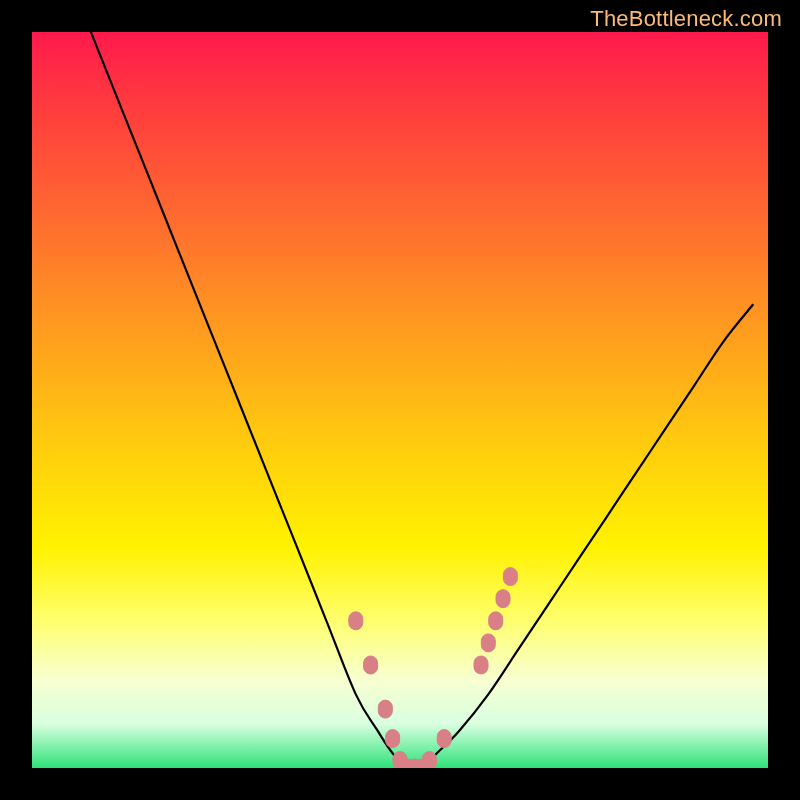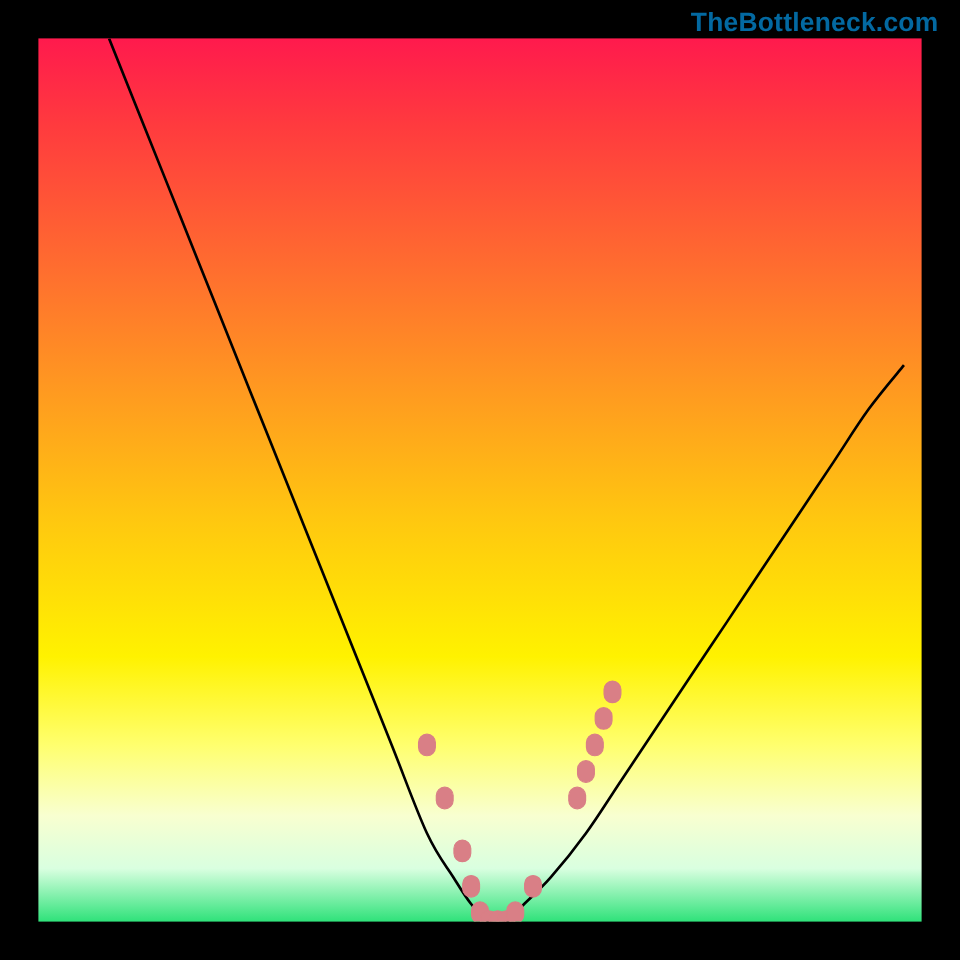--- a/index.html
+++ b/index.html
@@ -36,23 +36,23 @@
       #ffff6e 80%,
       #f8ffd0 88%,
       #d9ffe0 94%,
       #2fe27a 100%
     );
   }
   .watermark {
     position: absolute;
     top: 6px;
     right: 18px;
-    color: #0369a1;
+    color: #fdba74;
     font-size: 22px;
-    font-weight: 700;
+    font-weight: 400;
     letter-spacing: 0.2px;
     user-select: none;
   }
   svg.curve {
     position: absolute;
     top: 0;
     left: 0;
     width: 736px;
     height: 736px;
   }

